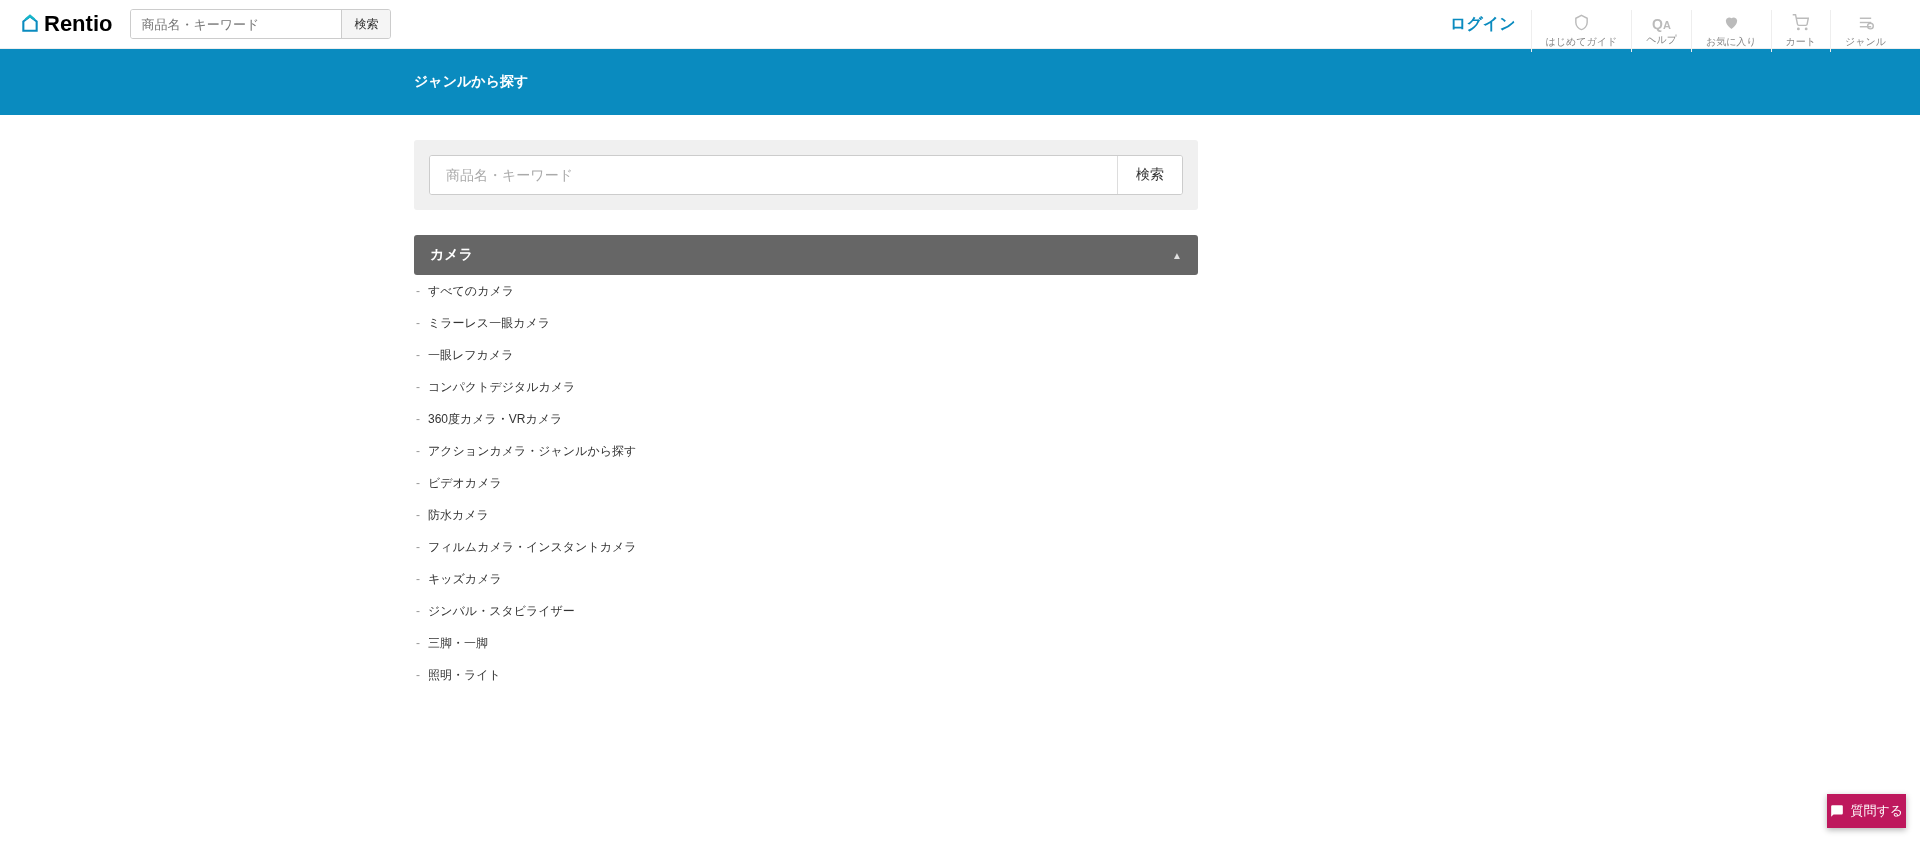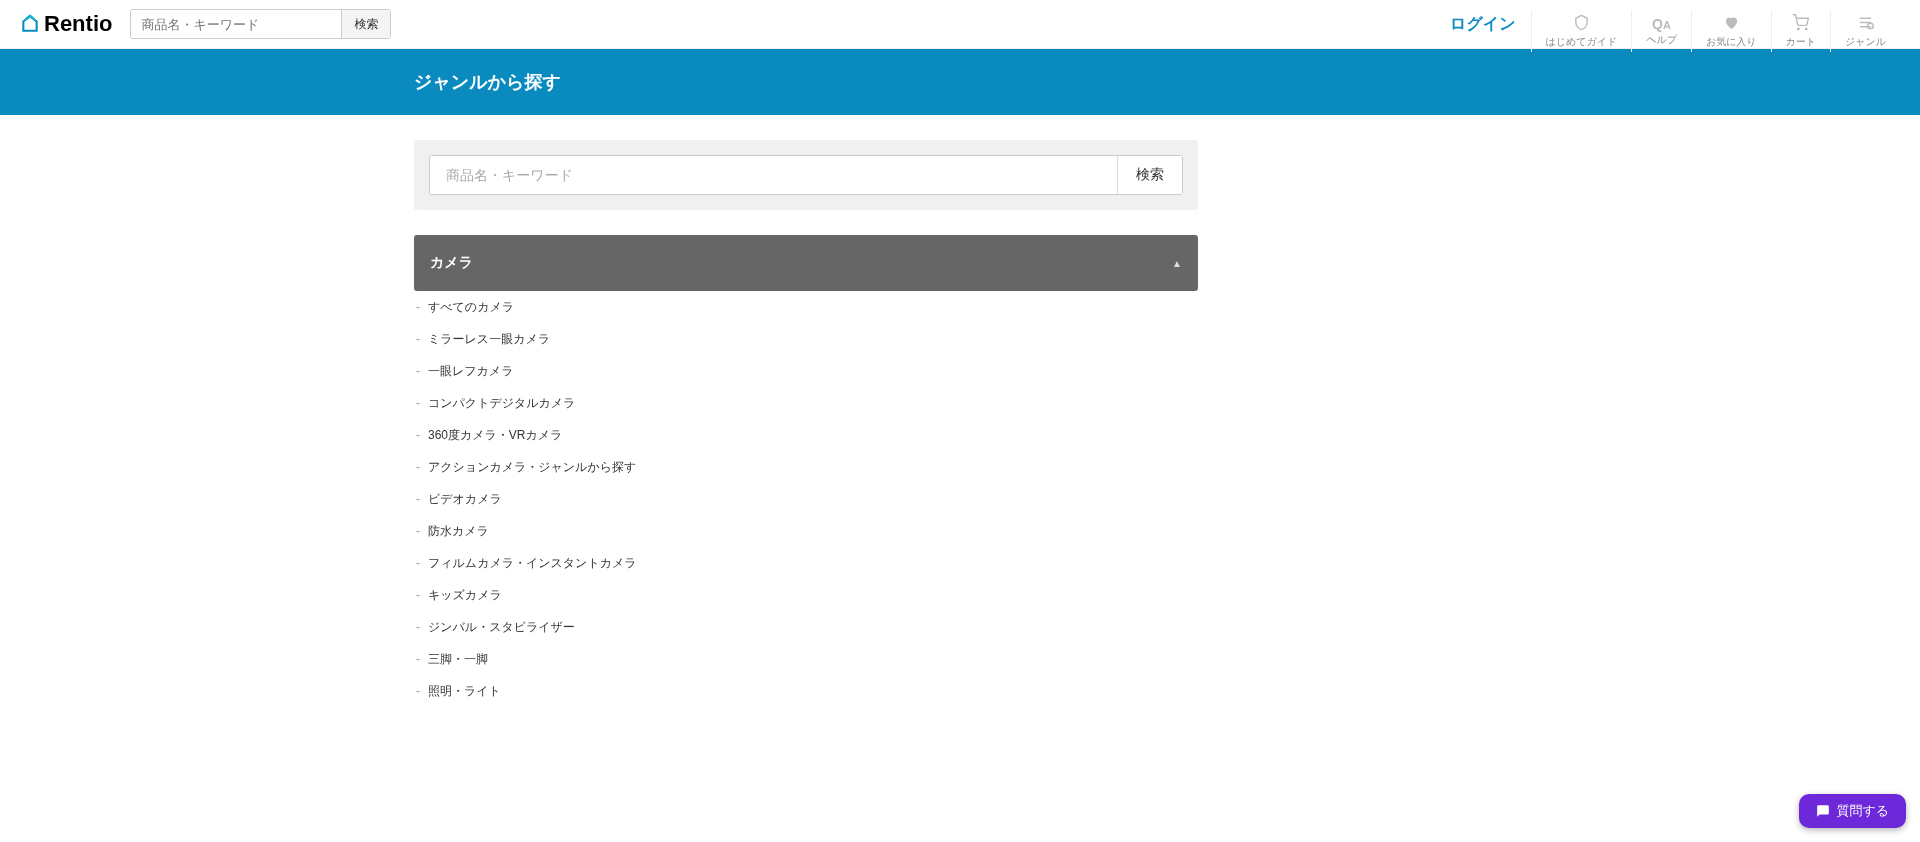--- a/index.html
+++ b/index.html
@@ -16,41 +16,41 @@
 .header-spacer { flex: 1; }
 .login-link { color: #0a8bbf; font-size: 16px; font-weight: 600; margin-right: 15px; }
 .nav-icons { display: flex; }
 .nav-item { display: flex; flex-direction: column; align-items: center; justify-content: center; padding: 0 14px; border-left: 1px solid #eee; font-size: 10px; color: #888; cursor: pointer; height: 42px; margin-top: 13px; }
 .nav-item .icon { font-size: 16px; margin-bottom: 3px; color: #bbb; line-height: 1; }
 .nav-item .lbl { line-height: 1; }
 
 
 .teal-band { width: 100%; background: #0a8bbf; color: #fff; height: 66px; display: flex; align-items: center; }
 .band-inner { width: 1176px; margin: 0 auto; padding-left: 42px; }
-.band-title { font-size: 18px; font-weight: 700; }
+.band-title { font-size: 14px; font-weight: 700; }
 
 
 .main { width: 1176px; margin: 0 auto; padding: 25px 0 60px 42px; }
 .content { width: 784px; }
 
 .main-search-box { background: #f0f0f0; padding: 15px 15px; border-radius: 3px; margin-bottom: 25px; }
 .main-search { display: flex; border: 1px solid #ccc; border-radius: 3px; overflow: hidden; background: #fff; height: 40px; }
 .main-search input { flex: 1; border: none; padding: 0 16px; font-size: 14px; outline: none; color: #555; }
 .main-search input::placeholder { color: #aaa; }
 .main-search button { border: none; background: #fff; border-left: 1px solid #ddd; padding: 0 18px; font-size: 14px; cursor: pointer; color: #333; }
 
-.category-header { background: #666; color: #fff; height: 56px; display: flex; align-items: center; justify-content: space-between; padding: 16px 16px; border-radius: 3px; font-size: 14px; font-weight: 600; cursor: pointer; }
+.category-header { background: #666; color: #fff; height: 40px; display: flex; align-items: center; justify-content: space-between; padding: 16px 16px; border-radius: 3px; font-size: 14px; font-weight: 600; cursor: pointer; }
 .category-header .chevron { font-size: 10px; opacity: .8; }
 
 .cat-list { list-style: none; }
 .cat-list li { height: 32px; display: flex; align-items: center; font-size: 12px; color: #333; padding-left: 2px; cursor: pointer; }
 .cat-list li .dash { color: #999; margin-right: 8px; }
 
 
-.chat-btn { position: fixed; right: 14px; bottom: 14px; background: #6d28d9; color: #fff; border-radius: 10px; padding: 8px 17px; font-size: 13px; display: flex; align-items: center; gap: 6px; cursor: pointer; box-shadow: 0 2px 6px rgba(0,0,0,.3); }
+.chat-btn { position: fixed; right: 14px; bottom: 14px; background: #be185d; color: #fff; border-radius: 0; padding: 8px 3px; font-size: 13px; display: flex; align-items: center; gap: 6px; cursor: pointer; box-shadow: 0 2px 6px rgba(0,0,0,.3); }
 </style>
 </head>
 <body>
 
 <div class="header">
   <a class="logo">
     <svg width="20" height="20" viewBox="0 0 24 24">
       <path d="M12 3 L20 9 L20 20 L4 20 L4 9 Z" fill="none" stroke="#0a8bbf" stroke-width="2.5"></path>
       <path d="M7 6 L12 2 L17 6" fill="none" stroke="#16b5c9" stroke-width="2.5" stroke-linecap="round"></path>
     </svg>

